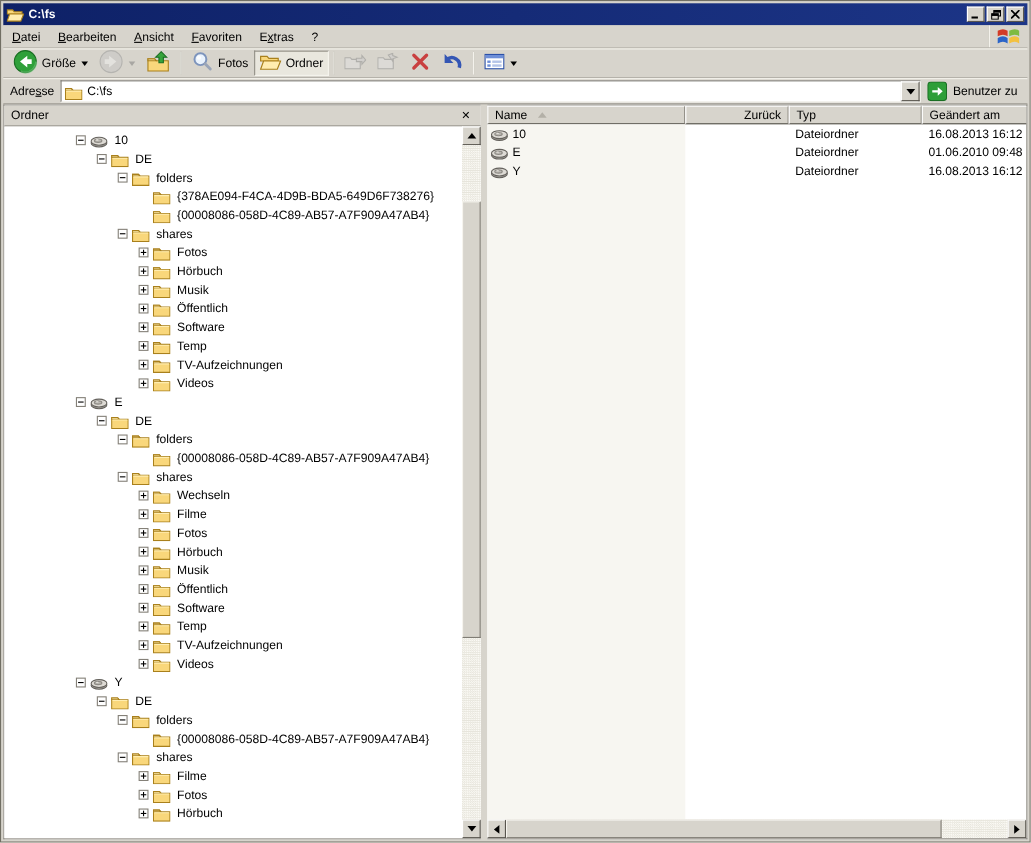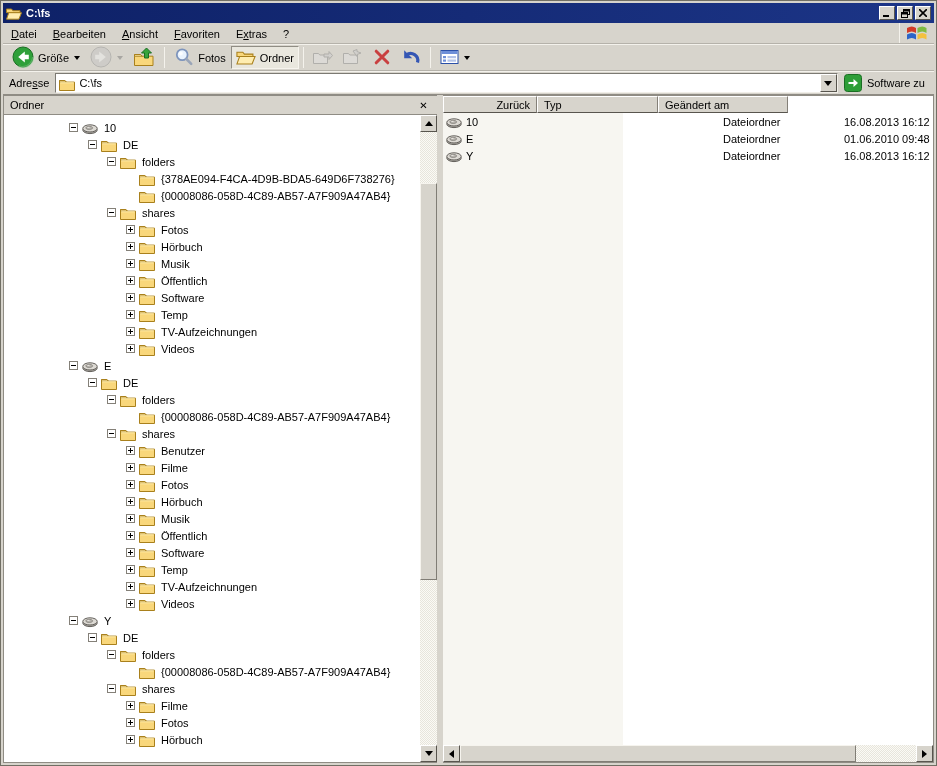--- a/index.html
+++ b/index.html
@@ -232,21 +232,21 @@
       <span class="ctext">C:\fs</span>
       <span class="dropbtn">
           <span class="tri-down"></span>
         </span>
     </span>
     <span class="gobtn">
       <span class="goicon"><svg width="18" height="18" viewBox="0 0 18 18">
             <rect x=".5" y=".5" width="17" height="17" rx="3" fill="#2E9E38" stroke="#1A6E23"></rect>
             <path d="M4.5 8 h5 v-3 l4.5 4 -4.5 4 v-3 h-5 z" fill="#fff"></path>
           </svg></span>
-      <span>Software zu</span>
+      <span>Benutzer zu</span>
     </span>
   </div>
 
   <div class="content">
 
     <div class="leftpanel">
       <div class="panelheader">
         <span class="ph-title">Ordner</span>
         <span class="ph-close">✕</span>
       </div>
@@ -425,21 +425,21 @@
                 </svg></span>
               <span class="tlabel">shares</span>
             </div>
             <div class="trow" style="padding-left: 122px;">
               <span class="expander plus"></span>
               <span class="ticon16"><svg width="16" height="14" viewBox="0 0 16 14">
                   <path d="M.5 3.5h5.4l1.4 1.6h8.2v8.4H.5z" fill="#F9D77B" stroke="#A9801C"></path>
                   <path d="M.5 3.5h5.4l1.4 1.6H.5z" fill="#FFEDB0" stroke="#A9801C"></path>
                   <path d="M1.2 5.8h13.6" stroke="#FFEDB0"></path>
                 </svg></span>
-              <span class="tlabel">Benutzer</span>
+              <span class="tlabel">Wechseln</span>
             </div>
             <div class="trow" style="padding-left: 122px;">
               <span class="expander plus"></span>
               <span class="ticon16"><svg width="16" height="14" viewBox="0 0 16 14">
                   <path d="M.5 3.5h5.4l1.4 1.6h8.2v8.4H.5z" fill="#F9D77B" stroke="#A9801C"></path>
                   <path d="M.5 3.5h5.4l1.4 1.6H.5z" fill="#FFEDB0" stroke="#A9801C"></path>
                   <path d="M1.2 5.8h13.6" stroke="#FFEDB0"></path>
                 </svg></span>
               <span class="tlabel">Filme</span>
             </div>
@@ -600,20 +600,24 @@
               <span class="tri-down"></span>
             </span>
         </div>
       </div>
     </div>
 
     <div class="splitter"></div>
 
     <div class="rightpanel">
       <div class="colheaders">
+          <span class="colh" style="width: 180px; flex: 0 0 180px;">
+            <span>Name</span>
+            <span class="sortarrow"></span>
+          </span>
           <span class="colh right" style="width: 94px; flex: 0 0 94px;">
             <span>Zurück</span>
           </span>
           <span class="colh" style="width: 121px; flex: 0 0 121px;">
             <span>Typ</span>
           </span>
           <span class="colh" style="width: 130px; flex: 0 0 130px;">
             <span>Geändert am</span>
           </span>
         </div>

